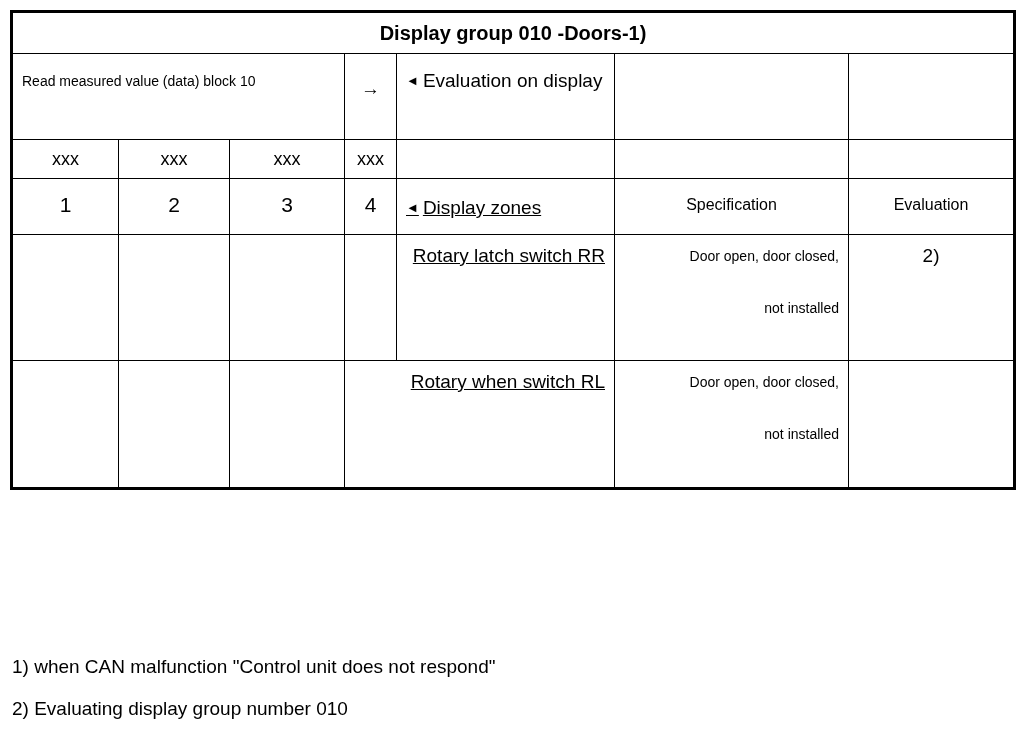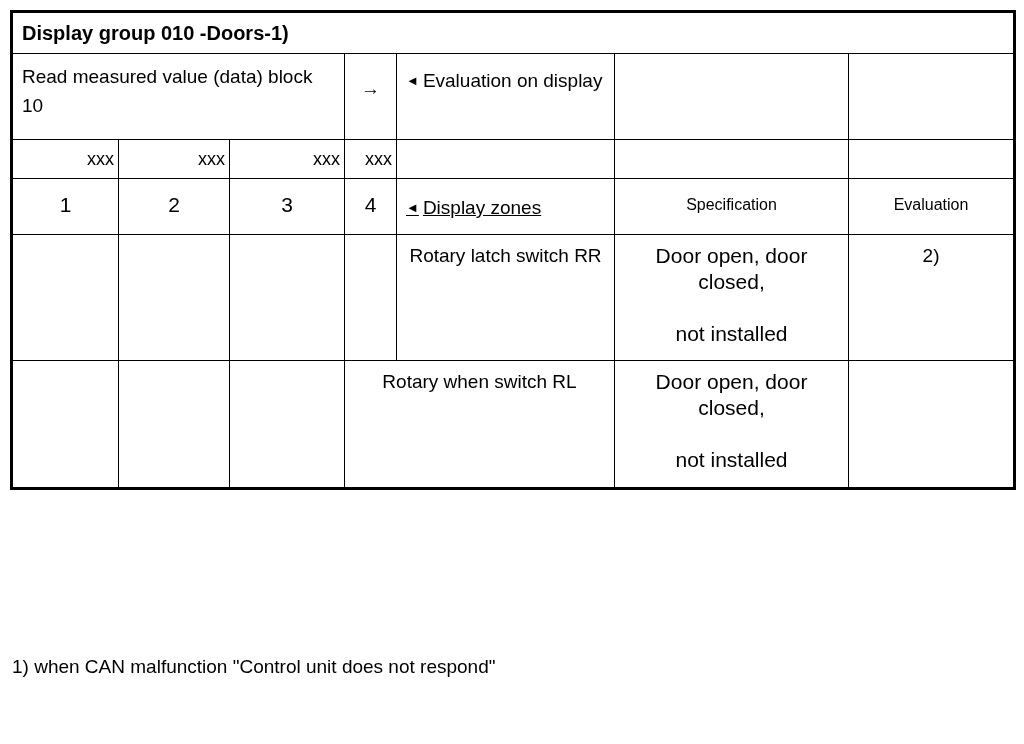--- a/index.html
+++ b/index.html
@@ -60,44 +60,45 @@
   }
 
   
   .title-row td { border-bottom: 3px solid #000000; }
   .title-cell {
     font-weight: bold;
     font-size: 20px;
     line-height: 26px;
     padding: 7px 9px 7px 9px;
     white-space: nowrap;
+    text-align: center;
   }
 
   
   .row-read td { height: 85px; }
   .read-cell {
-    font-size: 19px;
-    line-height: 29px;
+    font-size: 14px;
+    line-height: 38px;
     padding: 8px 9px;
   }
   .arrow-cell {
     text-align: center;
     font-size: 19px;
     padding-top: 24px;
   }
   .indicated-cell {
     font-size: 19px;
     line-height: 38px;
     padding: 8px 9px;
   }
 
   
   .row-xxx td { height: 38px; }
   .xxx-cell {
-    text-align: right;
+    text-align: center;
     font-size: 18px;
     line-height: 38px;
     padding: 0 4px;
   }
 
   
   .row-head td { height: 52px; }
   .num-cell {
     text-align: center;
     font-size: 21px;
@@ -121,27 +122,28 @@
   .row-d1 td { height: 125px; }
   .row-d2 td { height: 126px; }
   .row-d3 td { height: 67px; }
   .row-d4 td { height: 89px; }
   .row-d4 td { border-bottom: 3px solid #000000; }
 
   .desc-cell {
     font-size: 19px;
     line-height: 26px;
     padding: 8px 9px;
-    text-align: center;
+    text-align: right;
+    text-decoration: underline;
   }
   .spec-cell {
-    font-size: 21px;
+    font-size: 14px;
     line-height: 26px;
     padding: 8px 9px;
-    text-align: center;
+    text-align: right;
     white-space: pre-line;
   }
   .eval-cell {
     font-size: 19px;
     line-height: 26px;
     padding: 8px 9px;
     text-align: center;
   }
   .tri-glyph {
     font-size: 13px;
@@ -307,15 +309,16 @@
         </tr>
 
 
 
       </tbody>
     </table>
   </div>
 
   <div class="footnotes">
     <div class="footnote">1) when CAN malfunction "Control unit does not respond"</div>
+    <div class="footnote">2) Evaluating display group number 010</div>
   </div>
 
 </div>
 
 </body></html>

